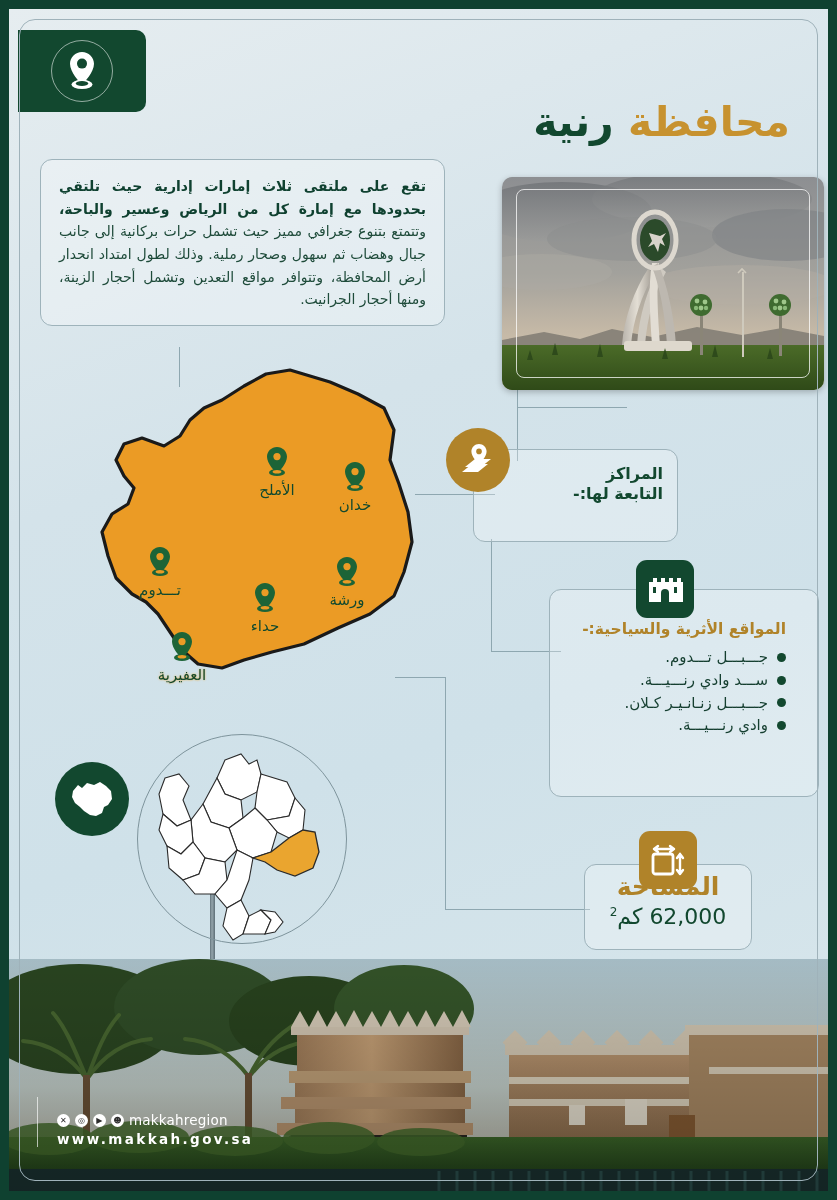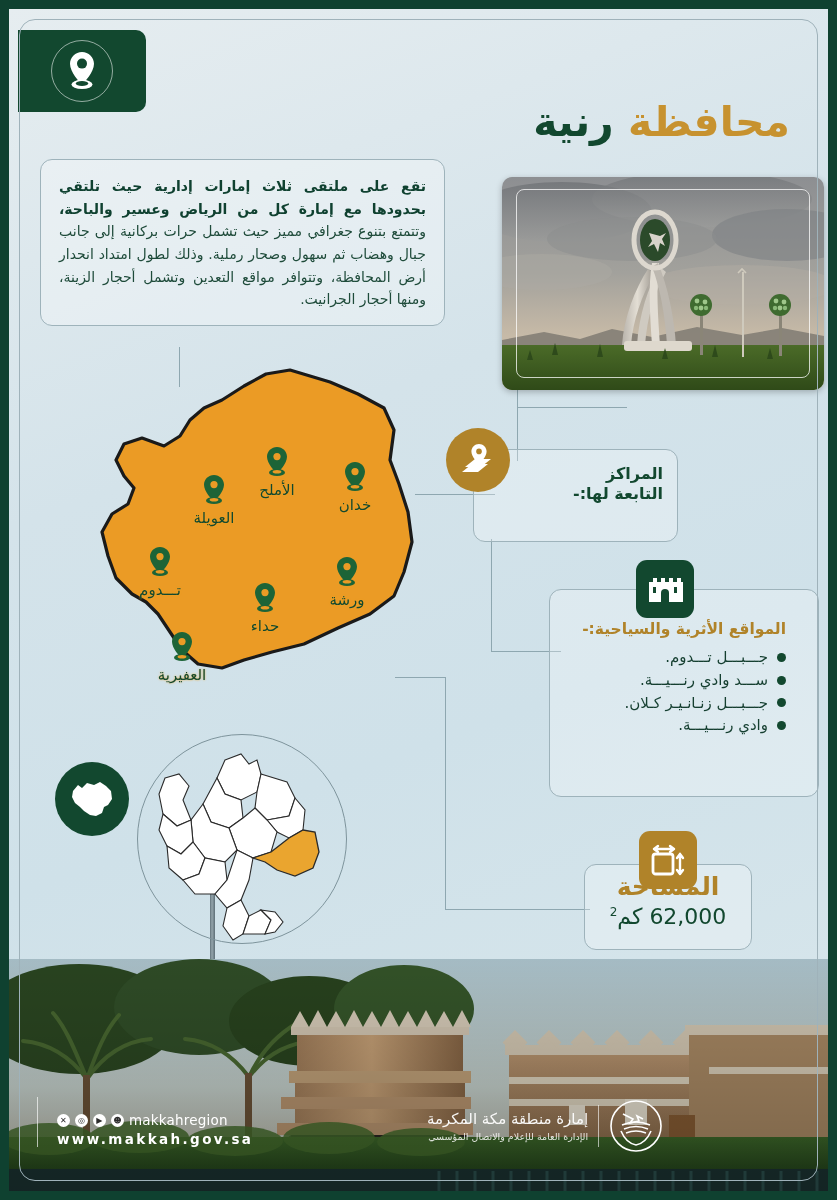--- a/index.html
+++ b/index.html
@@ -262,29 +262,20 @@
       <div class="marker" style="left:213px;top:97px;">
         <svg width="26" height="32" viewBox="0 0 26 32">
           <path d="M13 1C7.5 1 3 5.4 3 10.8c0 6.7 8.1 15.1 9.2 16.2.45.45 1.15.45 1.6 0C14.9 25.9 23 17.5 23 10.8 23 5.4 18.5 1 13 1z" fill="#1d6437"></path>
           <circle cx="13" cy="10.6" r="3.6" fill="#eb9b25"></circle>
           <ellipse cx="13" cy="26.5" rx="8" ry="3.6" fill="#1d6437"></ellipse>
           <ellipse cx="13" cy="25.8" rx="4.4" ry="1.8" fill="#eb9b25"></ellipse>
         </svg>
         <span class="lbl">خدان</span>
       </div>
 
-      <div class="marker" style="left:72px;top:110px;">
-        <svg width="26" height="32" viewBox="0 0 26 32">
-          <path d="M13 1C7.5 1 3 5.4 3 10.8c0 6.7 8.1 15.1 9.2 16.2.45.45 1.15.45 1.6 0C14.9 25.9 23 17.5 23 10.8 23 5.4 18.5 1 13 1z" fill="#1d6437"></path>
-          <circle cx="13" cy="10.6" r="3.6" fill="#eb9b25"></circle>
-          <ellipse cx="13" cy="26.5" rx="8" ry="3.6" fill="#1d6437"></ellipse>
-          <ellipse cx="13" cy="25.8" rx="4.4" ry="1.8" fill="#eb9b25"></ellipse>
-        </svg>
-        <span class="lbl">العويلة</span>
-      </div>
 
       <div class="marker" style="left:18px;top:182px;">
         <svg width="26" height="32" viewBox="0 0 26 32">
           <path d="M13 1C7.5 1 3 5.4 3 10.8c0 6.7 8.1 15.1 9.2 16.2.45.45 1.15.45 1.6 0C14.9 25.9 23 17.5 23 10.8 23 5.4 18.5 1 13 1z" fill="#1d6437"></path>
           <circle cx="13" cy="10.6" r="3.6" fill="#eb9b25"></circle>
           <ellipse cx="13" cy="26.5" rx="8" ry="3.6" fill="#1d6437"></ellipse>
           <ellipse cx="13" cy="25.8" rx="4.4" ry="1.8" fill="#eb9b25"></ellipse>
         </svg>
         <span class="lbl">تـــدوم</span>
       </div>
@@ -507,31 +498,16 @@
       <div class="row1">
         <span class="sicon">✕</span>
         <span class="sicon">◎</span>
         <span class="sicon">▶</span>
         <span class="sicon">☻</span>
         <span>makkahregion</span>
       </div>
       <div class="row2">www.makkah.gov.sa</div>
     </div>
 
-    <div class="emblem-wrap">
-      <svg width="54" height="54" viewBox="0 0 54 54">
-        <circle cx="27" cy="27" r="25" fill="none" stroke="#ffffff" stroke-width="1.6"></circle>
-        <path d="M14 15 l10 5 l-3 4 l9 -2 l-2 -5 l6 3" stroke="#ffffff" stroke-width="1.6" fill="none"></path>
-        <path d="M13 26 q14 -6 28 0" stroke="#ffffff" stroke-width="1.4" fill="none"></path>
-        <path d="M15 30 q12 -5 24 0" stroke="#ffffff" stroke-width="1.4" fill="none"></path>
-        <path d="M17 34 q10 -4 20 0" stroke="#ffffff" stroke-width="1.4" fill="none"></path>
-        <path d="M12 32 q5 12 15 14 q10 -2 15 -14" stroke="#ffffff" stroke-width="1.6" fill="none"></path>
-      </svg>
-      <div class="emblem-sep"></div>
-      <div class="emblem-txt">
-        <div class="l1">إمارة منطقة مكة المكرمة</div>
-        <div class="l2">الإدارة العامة للإعلام والاتصال المؤسسي</div>
-      </div>
-    </div>
 
     <div class="panel-rule"></div>
   </div>
 </div>
 
 </body></html>

